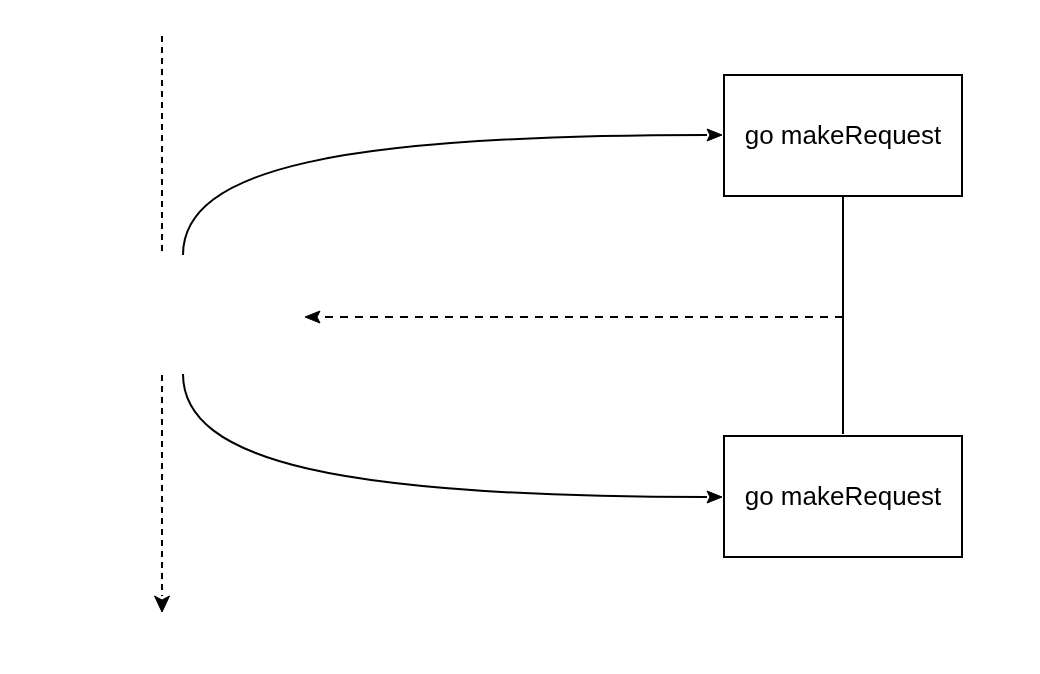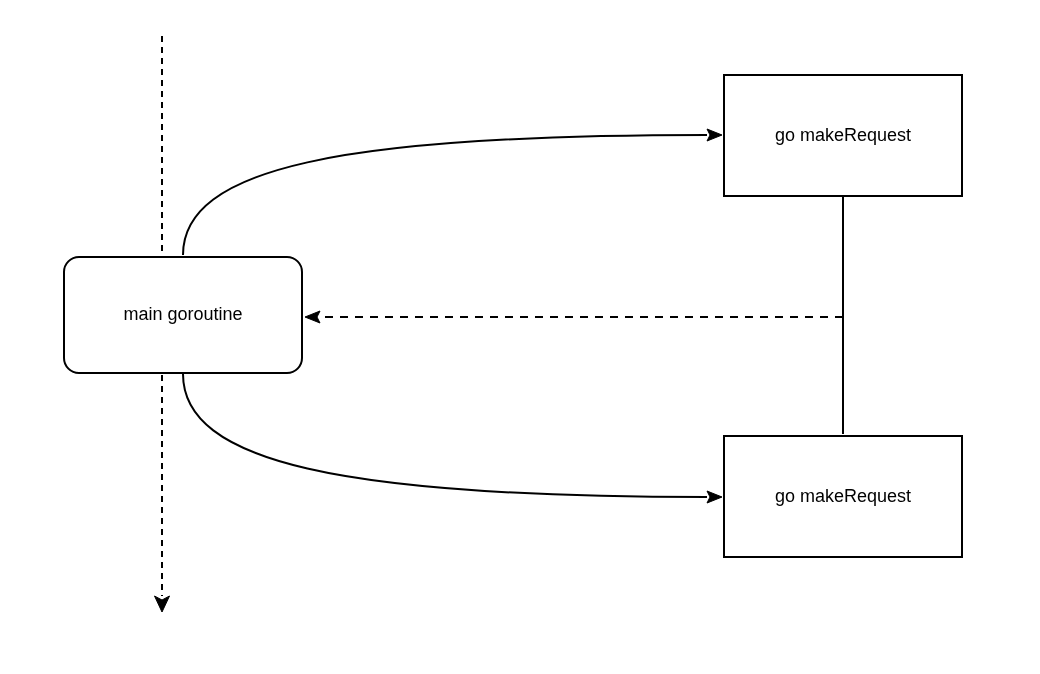--- a/index.html
+++ b/index.html
@@ -41,21 +41,21 @@
   }
   .node {
     position: absolute;
     box-sizing: border-box;
     border: 2px solid #000000;
     background: #ffffff;
     display: flex;
     align-items: center;
     justify-content: center;
     text-align: center;
-    font-size: 18px;
+    font-size: 26px;
     color: #000000;
     line-height: 1.2;
   }
   .node.rounded {
     border-radius: 16px;
   }
   .node-main {
     left: 63px;
     top: 256px;
     width: 240px;
@@ -102,23 +102,20 @@
 
     <path class="stroke" d="M 183 374 C 183 462 340 497 707 497"></path>
     <polygon class="arrowhead" points="722,497 707,491 710,497 707,503"></polygon>
 
     <line class="stroke" x1="843" y1="197" x2="843" y2="434"></line>
 
     <line class="stroke dashed-h" x1="843" y1="317" x2="320" y2="317"></line>
     <polygon class="arrowhead" points="305,317 320,311 317,317 320,323"></polygon>
   </svg>
 
-  <div class="node rounded node-main">
-    <span>main goroutine</span>
-  </div>
 
   <div class="node node-worker-top">
     <span>go makeRequest</span>
   </div>
 
   <div class="node node-worker-bottom">
     <span>go makeRequest</span>
   </div>
 
 

